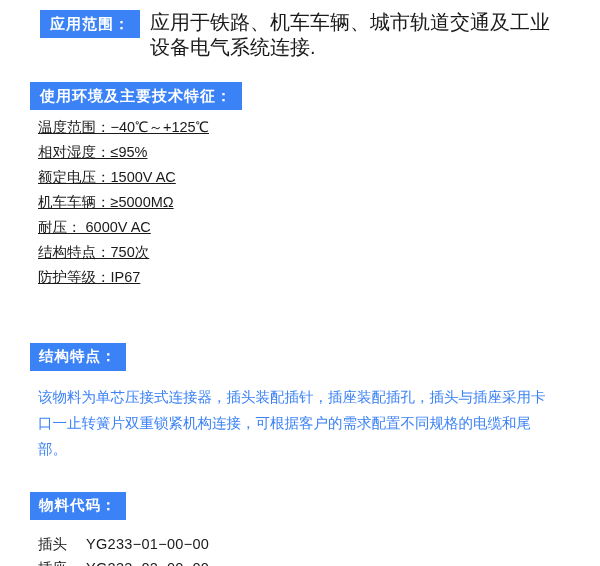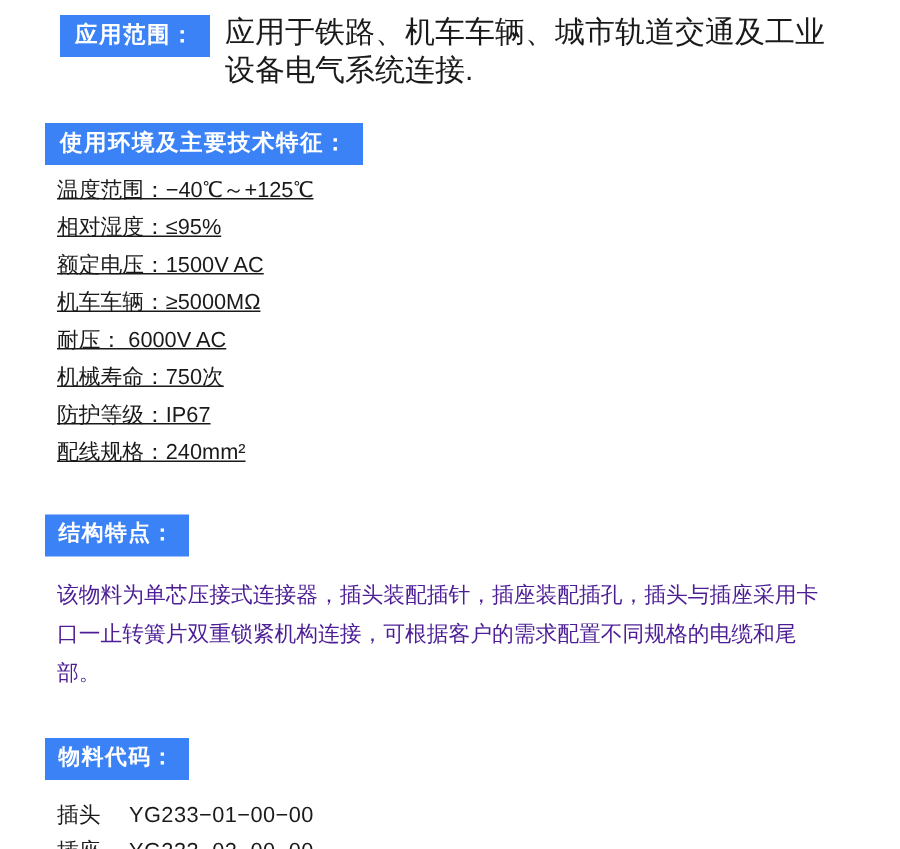--- a/index.html
+++ b/index.html
@@ -84,21 +84,21 @@
     position: absolute;
     left: 30px;
     top: 343px;
     width: 560px;
   }
   .struct-text {
     margin-top: 13px;
     margin-left: 8px;
     font-size: 14.5px;
     line-height: 26px;
-    color: #4c1d95;
+    color: #3b82f6;
     width: 520px;
   }
 
   
   .sec-code {
     position: absolute;
     left: 30px;
     top: 492px;
     width: 560px;
   }
@@ -132,23 +132,22 @@
   </div>
 
   <div class="sec-env">
     <div class="banner">使用环境及主要技术特征：</div>
     <ul class="spec-list">
       <li>温度范围：−40℃～+125℃</li>
       <li>相对湿度：≤95%</li>
       <li>额定电压：1500V AC</li>
       <li>机车车辆：≥5000MΩ</li>
       <li>耐压： 6000V AC</li>
-      <li>机械寿命：750次</li>
+      <li>结构特点：750次</li>
       <li>防护等级：IP67</li>
-      <li>配线规格：240mm²</li>
     </ul>
   </div>
 
   <div class="sec-struct">
     <div class="banner small">结构特点：</div>
     <div class="struct-text">该物料为单芯压接式连接器，插头装配插针，插座装配插孔，插头与插座采用卡口一止转簧片双重锁紧机构连接，可根据客户的需求配置不同规格的电缆和尾部。</div>
   </div>
 
   <div class="sec-code">
     <div class="banner small">物料代码：</div>

